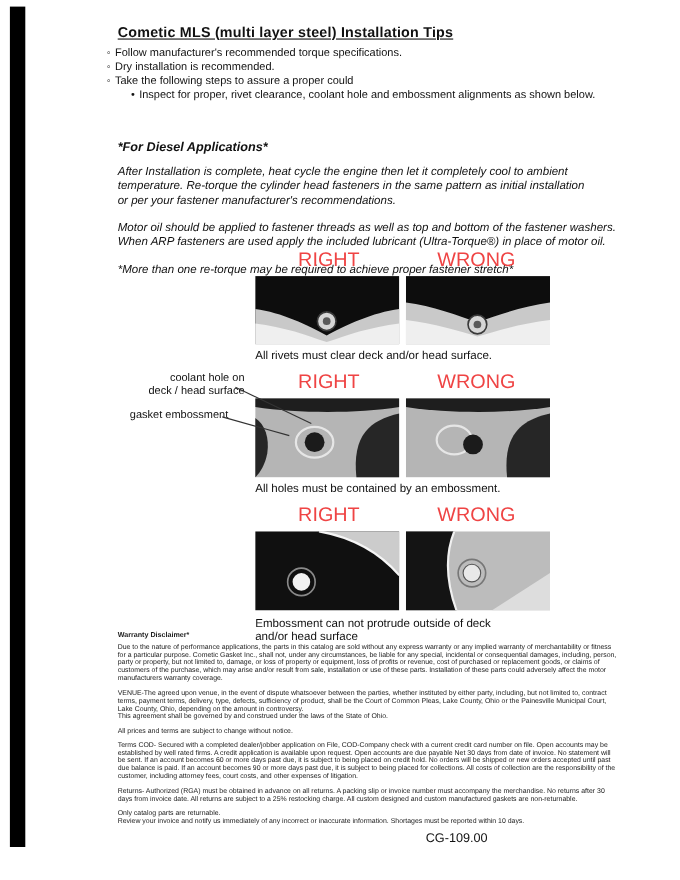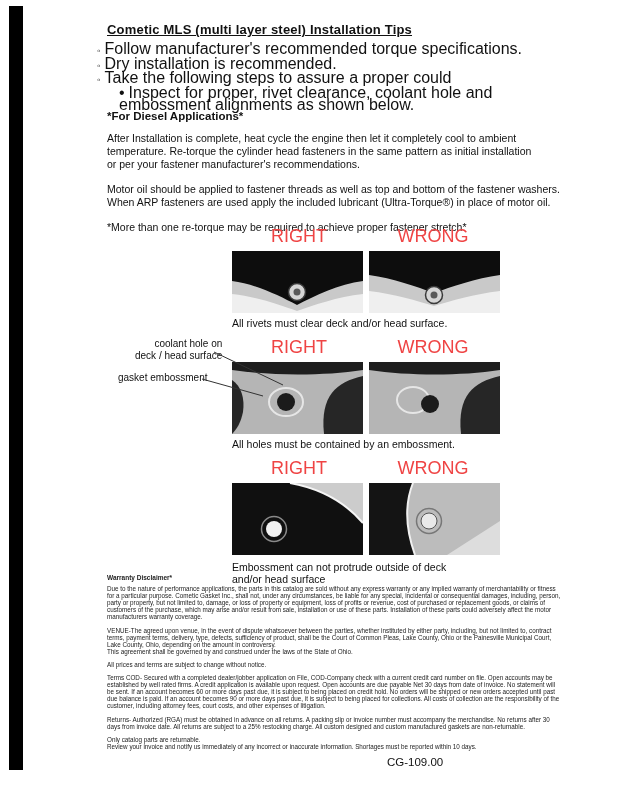--- a/index.html
+++ b/index.html
@@ -9,26 +9,26 @@
   }
   .left-bar { position:absolute; left:9px; top:6px; width:14px; height:764px; background:#000; }
 
   .pre { white-space:pre-line; }
 
   .title {
     position:absolute; left:107px; top:22px;
     font-size:13px; font-weight:bold; text-decoration:underline; letter-spacing:.2px;
   }
 
-  .tips { position:absolute; left:97px; top:43px; width:470px; font-size:16px; line-height:12.5px; }
+  .tips { position:absolute; left:97px; top:43px; width:470px; font-size:10px; line-height:12.5px; }
   .tip-item::before { content:"◦"; margin-right:4px; font-size:10px; }
   .sub-list { margin-left:22px; }
   .sub-item::before { content:"•"; margin-right:4px; }
 
-  .diesel { position:absolute; left:107px; top:110px; width:462px; font-size:10.5px; line-height:13px; }
+  .diesel { position:absolute; left:107px; top:128px; width:462px; font-size:10.5px; line-height:13px;font-style:italic; }
   .diesel-heading { font-size:11.5px; font-weight:bold; margin-bottom:9px; }
   .diesel p { margin:0 0 12px; }
 
   .diagrams { position:absolute; left:232px; top:226px; width:268px; }
   .diag-row { margin-bottom:8px; }
   .diag-labels { display:flex; margin-bottom:4px; font-size:18px; color:#ef4444; }
   .diag-labels span { flex:1; text-align:center; }
   .diag-images { display:flex; gap:6px; }
   .diag-images svg { display:block; }
   .diag-caption { font-size:10.5px; margin-top:4px; line-height:12px; }

